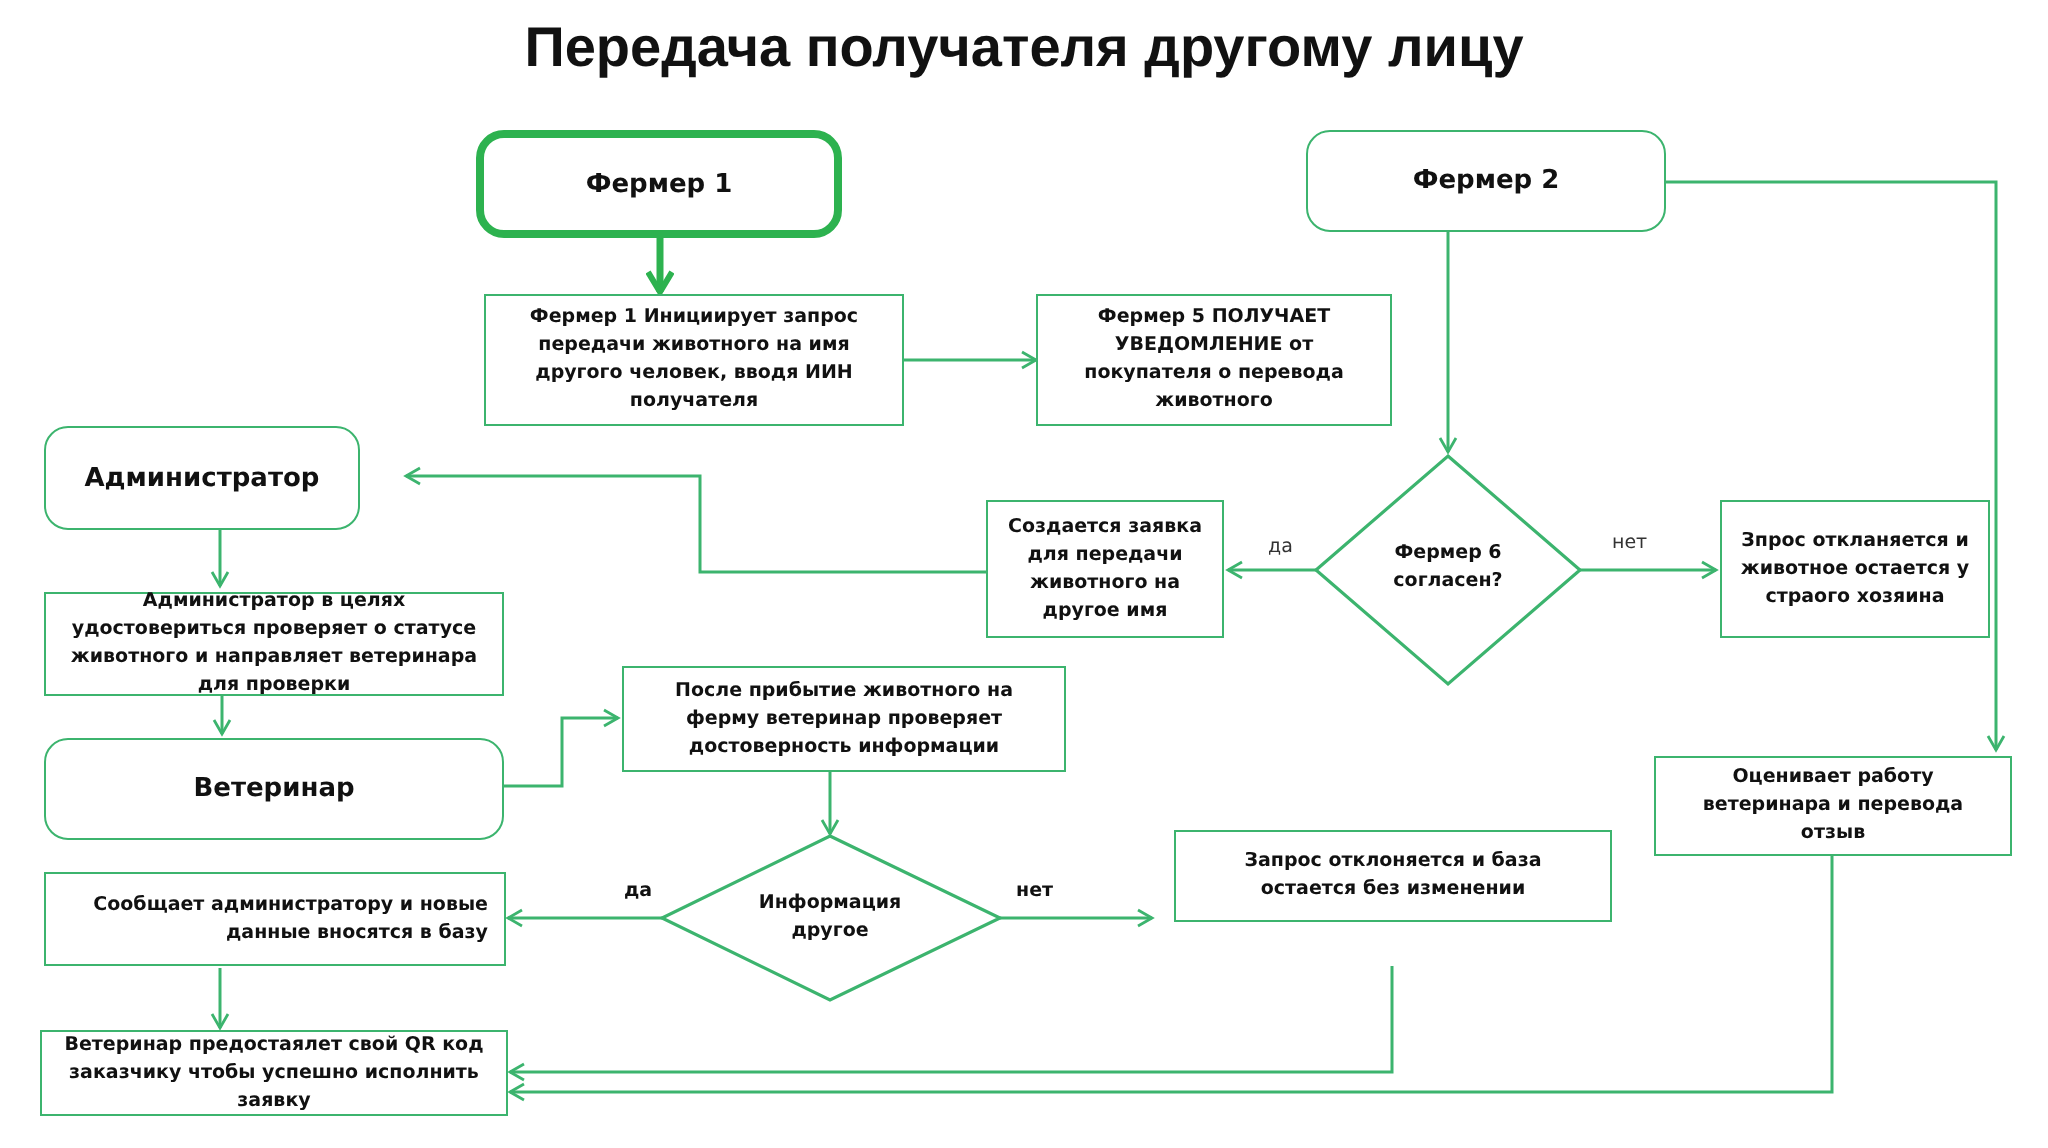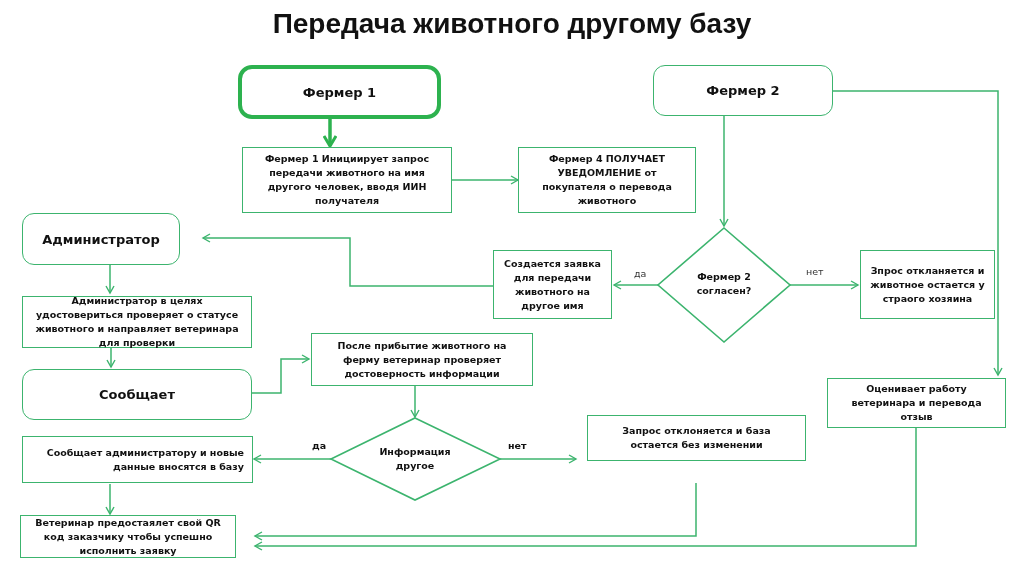--- a/index.html
+++ b/index.html
@@ -10,21 +10,21 @@
   .rect { border: 1.6px solid #3cb46e; font-size: 9.5px; line-height: 14px; padding: 4px 8px; }
   .round { border: 1.6px solid #3cb46e; border-radius: 12px; font-size: 13px; }
   .round.thick { border: 4px solid #2db24f; border-radius: 14px; }
   .dtext { position: absolute; text-align: center; font-weight: bold; font-size: 9.5px; line-height: 14px; color: #111; font-family: "DejaVu Sans", sans-serif; }
   .lbl { position: absolute; font-size: 9.5px; color: #333; font-family: "DejaVu Sans", sans-serif; }
   .lbl.b { font-weight: bold; color: #111; }
 </style>
 </head>
 <body>
 
-<div class="title">Передача животного другому базу</div>
+<div class="title">Передача получателя другому лицу</div>
 
 <svg class="lines" width="1024" height="574">
   <defs>
     <marker id="arr" markerWidth="10" markerHeight="10" refX="8" refY="5" orient="auto" markerUnits="userSpaceOnUse">
       <path d="M1,1 L8,5 L1,9" fill="none" stroke="#3cb46e" stroke-width="1.4"></path>
     </marker>
     <marker id="arrBig" markerWidth="14" markerHeight="14" refX="11" refY="7" orient="auto" markerUnits="userSpaceOnUse">
       <path d="M1,1 L11,7 L1,13" fill="none" stroke="#2db24f" stroke-width="3"></path>
     </marker>
   </defs>
@@ -43,66 +43,66 @@
     <path d="M331,459 L254,459" marker-end="url(#arr)"></path>
     <path d="M500,459 L576,459" marker-end="url(#arr)"></path>
     <path d="M110,484 L110,514" marker-end="url(#arr)"></path>
     <path d="M696,483 L696,536 L255,536" marker-end="url(#arr)"></path>
     <path d="M916,428 L916,546 L255,546" marker-end="url(#arr)"></path>
   </g>
   <polygon points="724,228 790,285 724,342 658,285" fill="#fff" stroke="#3cb46e" stroke-width="1.6"></polygon>
   <polygon points="415,418 500,459 415,500 331,459" fill="#fff" stroke="#3cb46e" stroke-width="1.6"></polygon>
 </svg>
 
-<div class="node round thick" style="left:238px;top:65px;width:203px;height:54px;">
+<div class="node round thick" style="left:238px;top:65px;width:183px;height:54px;">
   <span>Фермер 1</span>
 </div>
 <div class="node round" style="left:634px;top:65px;width:180px;height:51px;margin-left:19px;">
   <span>Фермер 2</span>
 </div>
 <div class="node rect" style="left:242px;top:147px;width:210px;height:66px;">
   <span>Фермер 1 Инициирует запрос передачи животного на имя другого человек, вводя ИИН получателя</span>
 </div>
 <div class="node rect" style="left:518px;top:147px;width:178px;height:66px;">
-  <span>Фермер 4  ПОЛУЧАЕТ УВЕДОМЛЕНИЕ от покупателя о перевода животного</span>
+  <span>Фермер 5  ПОЛУЧАЕТ УВЕДОМЛЕНИЕ от покупателя о перевода животного</span>
 </div>
 
-<div class="dtext" style="left:684px;top:270px;width:80px;">Фермер 2 согласен?</div>
+<div class="dtext" style="left:684px;top:270px;width:80px;">Фермер 6 согласен?</div>
 <div class="lbl" style="left:634px;top:268px;">да</div>
 <div class="lbl" style="left:806px;top:266px;">нет</div>
 
 <div class="node rect" style="left:493px;top:250px;width:119px;height:69px;padding:2px 4px;">
   <span>Создается заявка для передачи животного на другое имя</span>
 </div>
 <div class="node rect" style="left:860px;top:250px;width:135px;height:69px;padding:2px 4px;">
   <span>Зпрос откланяется и животное остается у страого хозяина</span>
 </div>
 
 <div class="node round" style="left:22px;top:213px;width:158px;height:52px;">
   <span>Администратор</span>
 </div>
 <div class="node rect" style="left:22px;top:296px;width:230px;height:52px;padding:2px 6px;">
   <span>Администратор в целях удостовериться проверяет о статусе животного и направляет ветеринара для проверки</span>
 </div>
 <div class="node round" style="left:22px;top:369px;width:230px;height:51px;">
-  <span>Сообщает</span>
+  <span>Ветеринар</span>
 </div>
 
 <div class="node rect" style="left:311px;top:333px;width:222px;height:53px;padding:2px 6px;">
   <span>После прибытие животного на ферму ветеринар проверяет достоверность информации</span>
 </div>
 
 <div class="dtext" style="left:375px;top:445px;width:80px;">Информация другое</div>
 <div class="lbl b" style="left:312px;top:440px;">да</div>
 <div class="lbl b" style="left:508px;top:440px;">нет</div>
 
 <div class="node rect" style="left:22px;top:436px;width:231px;height:47px;text-align:right;">
   <span>Сообщает администратору и новые данные  вносятся в базу</span>
 </div>
 <div class="node rect" style="left:587px;top:415px;width:219px;height:46px;padding:2px 14px;">
   <span>Запрос отклоняется и база остается без изменении</span>
 </div>
 <div class="node rect" style="left:827px;top:378px;width:179px;height:50px;">
   <span>Оценивает работу ветеринара и перевода отзыв</span>
 </div>
-<div class="node rect" style="left:20px;top:515px;width:216px;height:43px;padding:2px 6px;">
+<div class="node rect" style="left:20px;top:515px;width:234px;height:43px;padding:2px 6px;">
   <span>Ветеринар предостаялет свой QR код заказчику чтобы успешно исполнить заявку</span>
 </div>
 
 </body></html>

